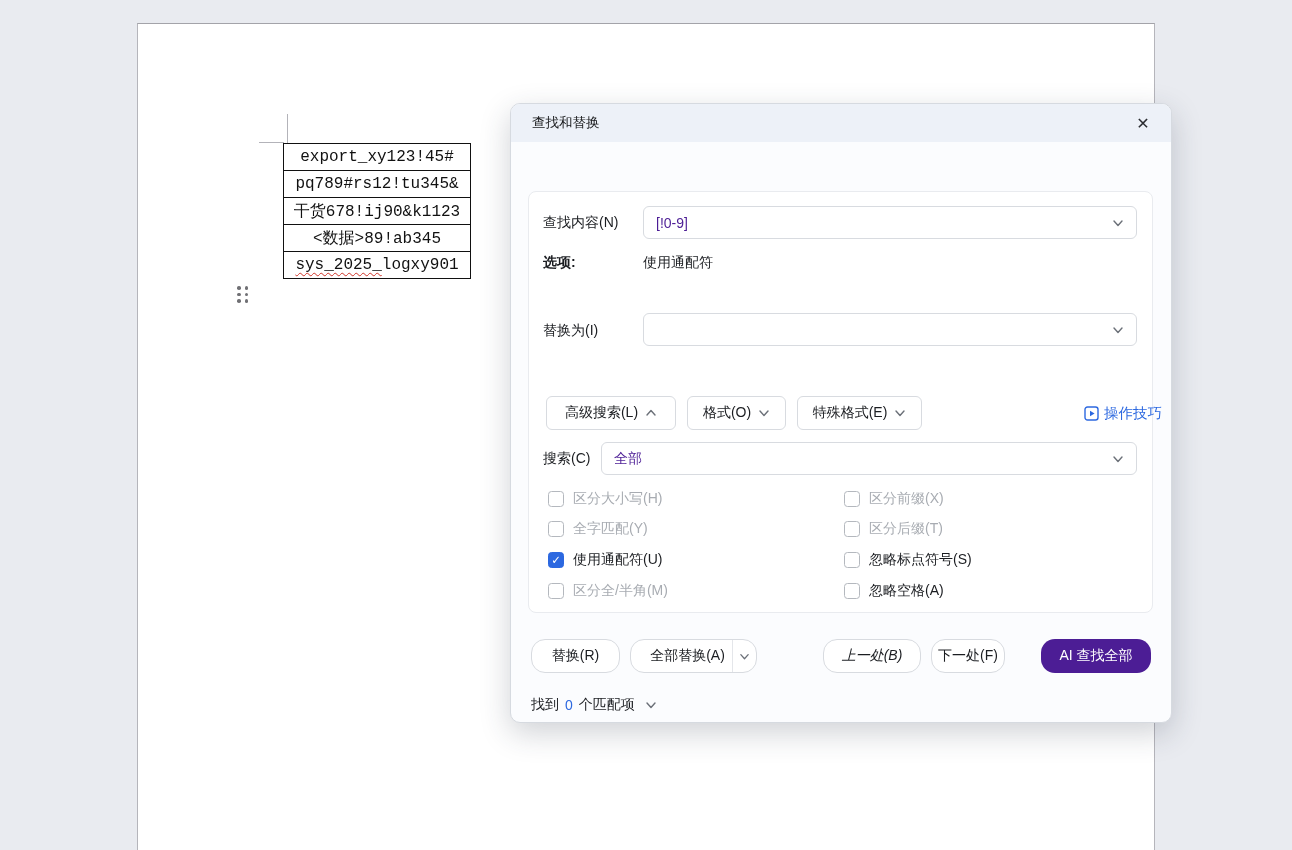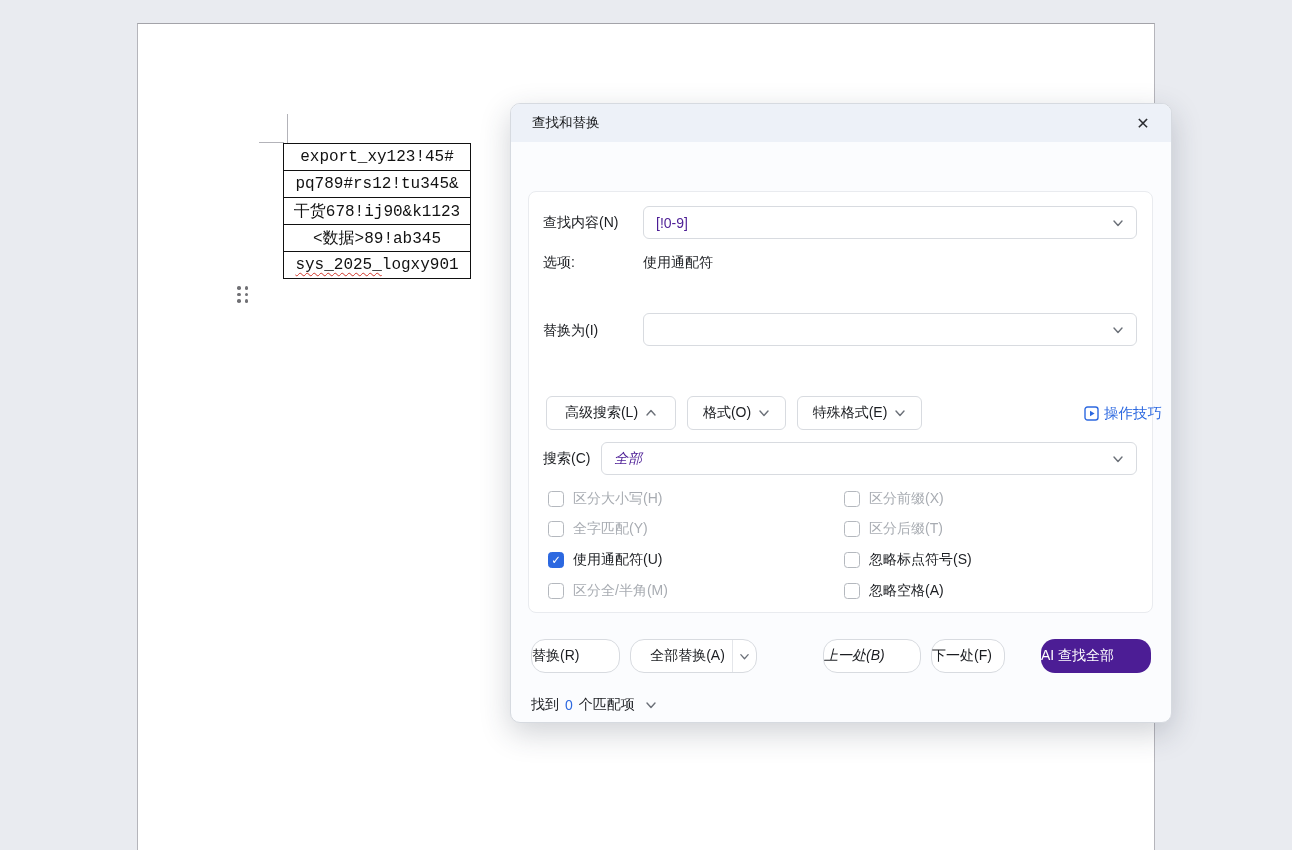--- a/index.html
+++ b/index.html
@@ -51,21 +51,21 @@
   .tips-link { position:absolute; display:flex; align-items:center; gap:5px; color:#2C68E0; font-size:14.5px; cursor:pointer;padding-left:20px; }
 
   .cb-item { position:absolute; display:flex; align-items:center; gap:9px; font-size:14px; }
   .cb-box { width:16px; height:16px; border:1px solid #B4B8BE; border-radius:3.5px; background:#fff; flex:0 0 16px;
     display:flex; align-items:center; justify-content:center; }
   .cb-item.checked .cb-box { background:#2C68E0; border-color:#2C68E0; color:#fff; font-size:11.5px; font-weight:bold; }
   .cb-item.disabled { color:#A8ACB2; }
   .cb-item.enabled { color:#1B1D21; }
 
   .act-btn { position:absolute; height:34px; background:#fff; border:1px solid #D8DBE0; border-radius:14px;
-    display:flex; align-items:center; font-size:14px; color:#1B1D21; cursor:pointer; }
+    display:flex; align-items:center; justify-content:center; font-size:14px; color:#1B1D21; cursor:pointer; }
   .split-right { display:flex; align-items:center; justify-content:center; width:24px; align-self:stretch; border-left:1px solid #E4E6EA; }
   .primary { background:#4c1d95; border:none; color:#fff; }
 
   .status-row { position:absolute; left:531px; top:696px; display:flex; align-items:center; gap:6px; font-size:14px; }
   .status-count { color:#2C68E0; }
 </style>
 </head>
 <body>
 
 <div class="doc-page"></div>
@@ -120,21 +120,21 @@
 <span class="f-label" style="left:543px; top:214px;">查找内容(N)</span>
 <div class="combo" style="left:643px; top:206px; width:494px;">
   <span class="val">[!0-9]</span>
   <span class="chev">
     <svg width="12" height="12" viewBox="0 0 12 12">
         <polyline points="2,4 6,8.5 10,4" fill="none" stroke="#6B7078" stroke-width="1.4" stroke-linecap="round" stroke-linejoin="round"></polyline>
       </svg>
   </span>
 </div>
 
-<span class="f-label" style="left:543px; top:254px;">选项:</span>
+<span class="f-label" style="left:543px; top:254px;font-weight:bold;">选项:</span>
 <span class="f-label" style="left:643px; top:254px;">使用通配符</span>
 
 <span class="f-label" style="left:543px; top:322px;">替换为(I)</span>
 <div class="combo" style="left:643px; top:313px; width:494px;">
   <span class="val"></span>
   <span class="chev">
     <svg width="12" height="12" viewBox="0 0 12 12">
         <polyline points="2,4 6,8.5 10,4" fill="none" stroke="#6B7078" stroke-width="1.4" stroke-linecap="round" stroke-linejoin="round"></polyline>
       </svg>
   </span>
@@ -168,21 +168,21 @@
   <span style="display:flex;">
     <svg width="15" height="15" viewBox="0 0 15 15">
         <rect x="1" y="1" width="13" height="13" rx="2.5" fill="none" stroke="#2C68E0" stroke-width="1.4"></rect>
         <polygon points="6,4.7 10.6,7.5 6,10.3" fill="#2C68E0"></polygon>
       </svg>
   </span>
   <span>操作技巧</span>
 </div>
 
 <span class="f-label" style="left:543px; top:450px;">搜索(C)</span>
-<div class="combo" style="left:601px; top:442px; width:536px;font-style:italic;">
+<div class="combo" style="left:601px; top:442px; width:536px;">
   <span class="val">全部</span>
   <span class="chev">
     <svg width="12" height="12" viewBox="0 0 12 12">
         <polyline points="2,4 6,8.5 10,4" fill="none" stroke="#6B7078" stroke-width="1.4" stroke-linecap="round" stroke-linejoin="round"></polyline>
       </svg>
   </span>
 </div>
 
 <div class="cb-item disabled" style="left:548px; top:490px;">
   <span class="cb-box"></span>

